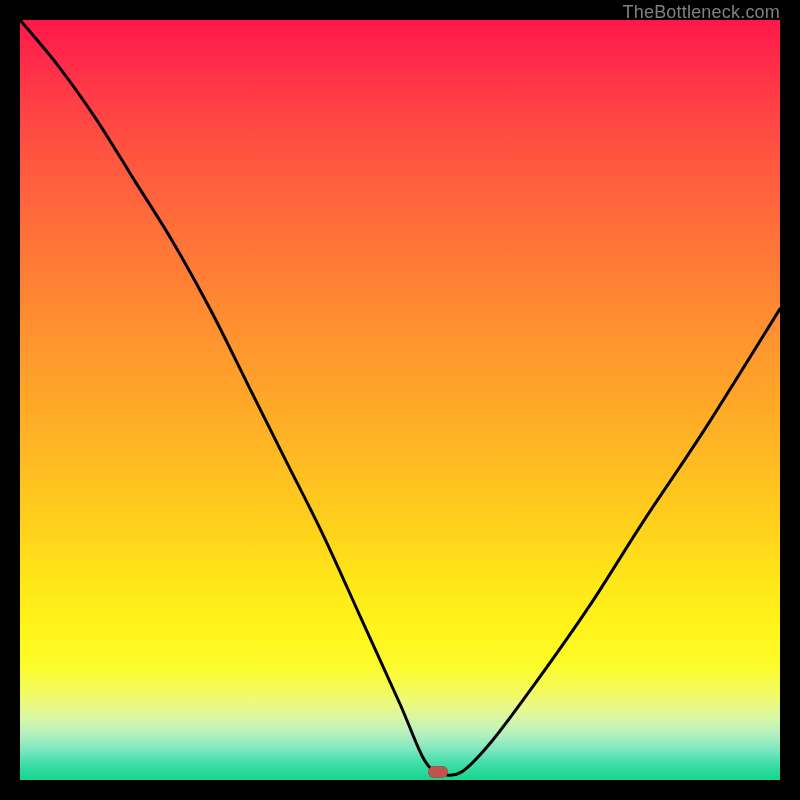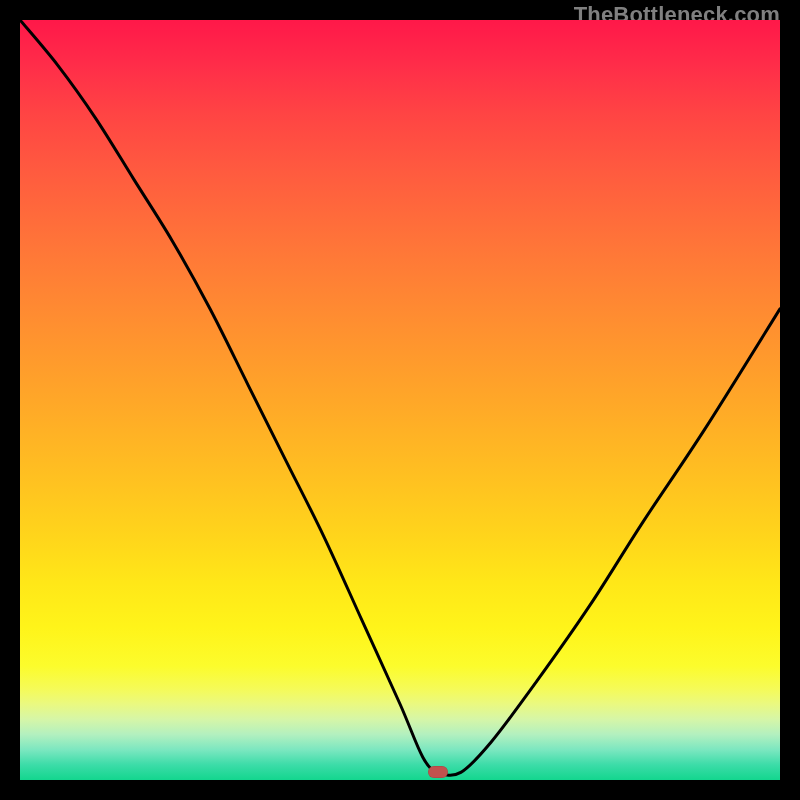--- a/index.html
+++ b/index.html
@@ -46,22 +46,22 @@
       #b3f0bf 94%,
       #7ce7c0 96%,
       #3cdca8 98%,
       #13d68e 100%
     );
   }
   .watermark {
     position: absolute;
     right: 20px;
     top: 2px;
-    font-size: 22px;
-    font-weight: 700;
+    font-size: 18px;
+    font-weight: 400;
     color: #808080;
     letter-spacing: 0.2px;
   }
   svg.curve {
     position: absolute;
     left: 0;
     top: 0;
     width: 760px;
     height: 760px;
     pointer-events: none;

